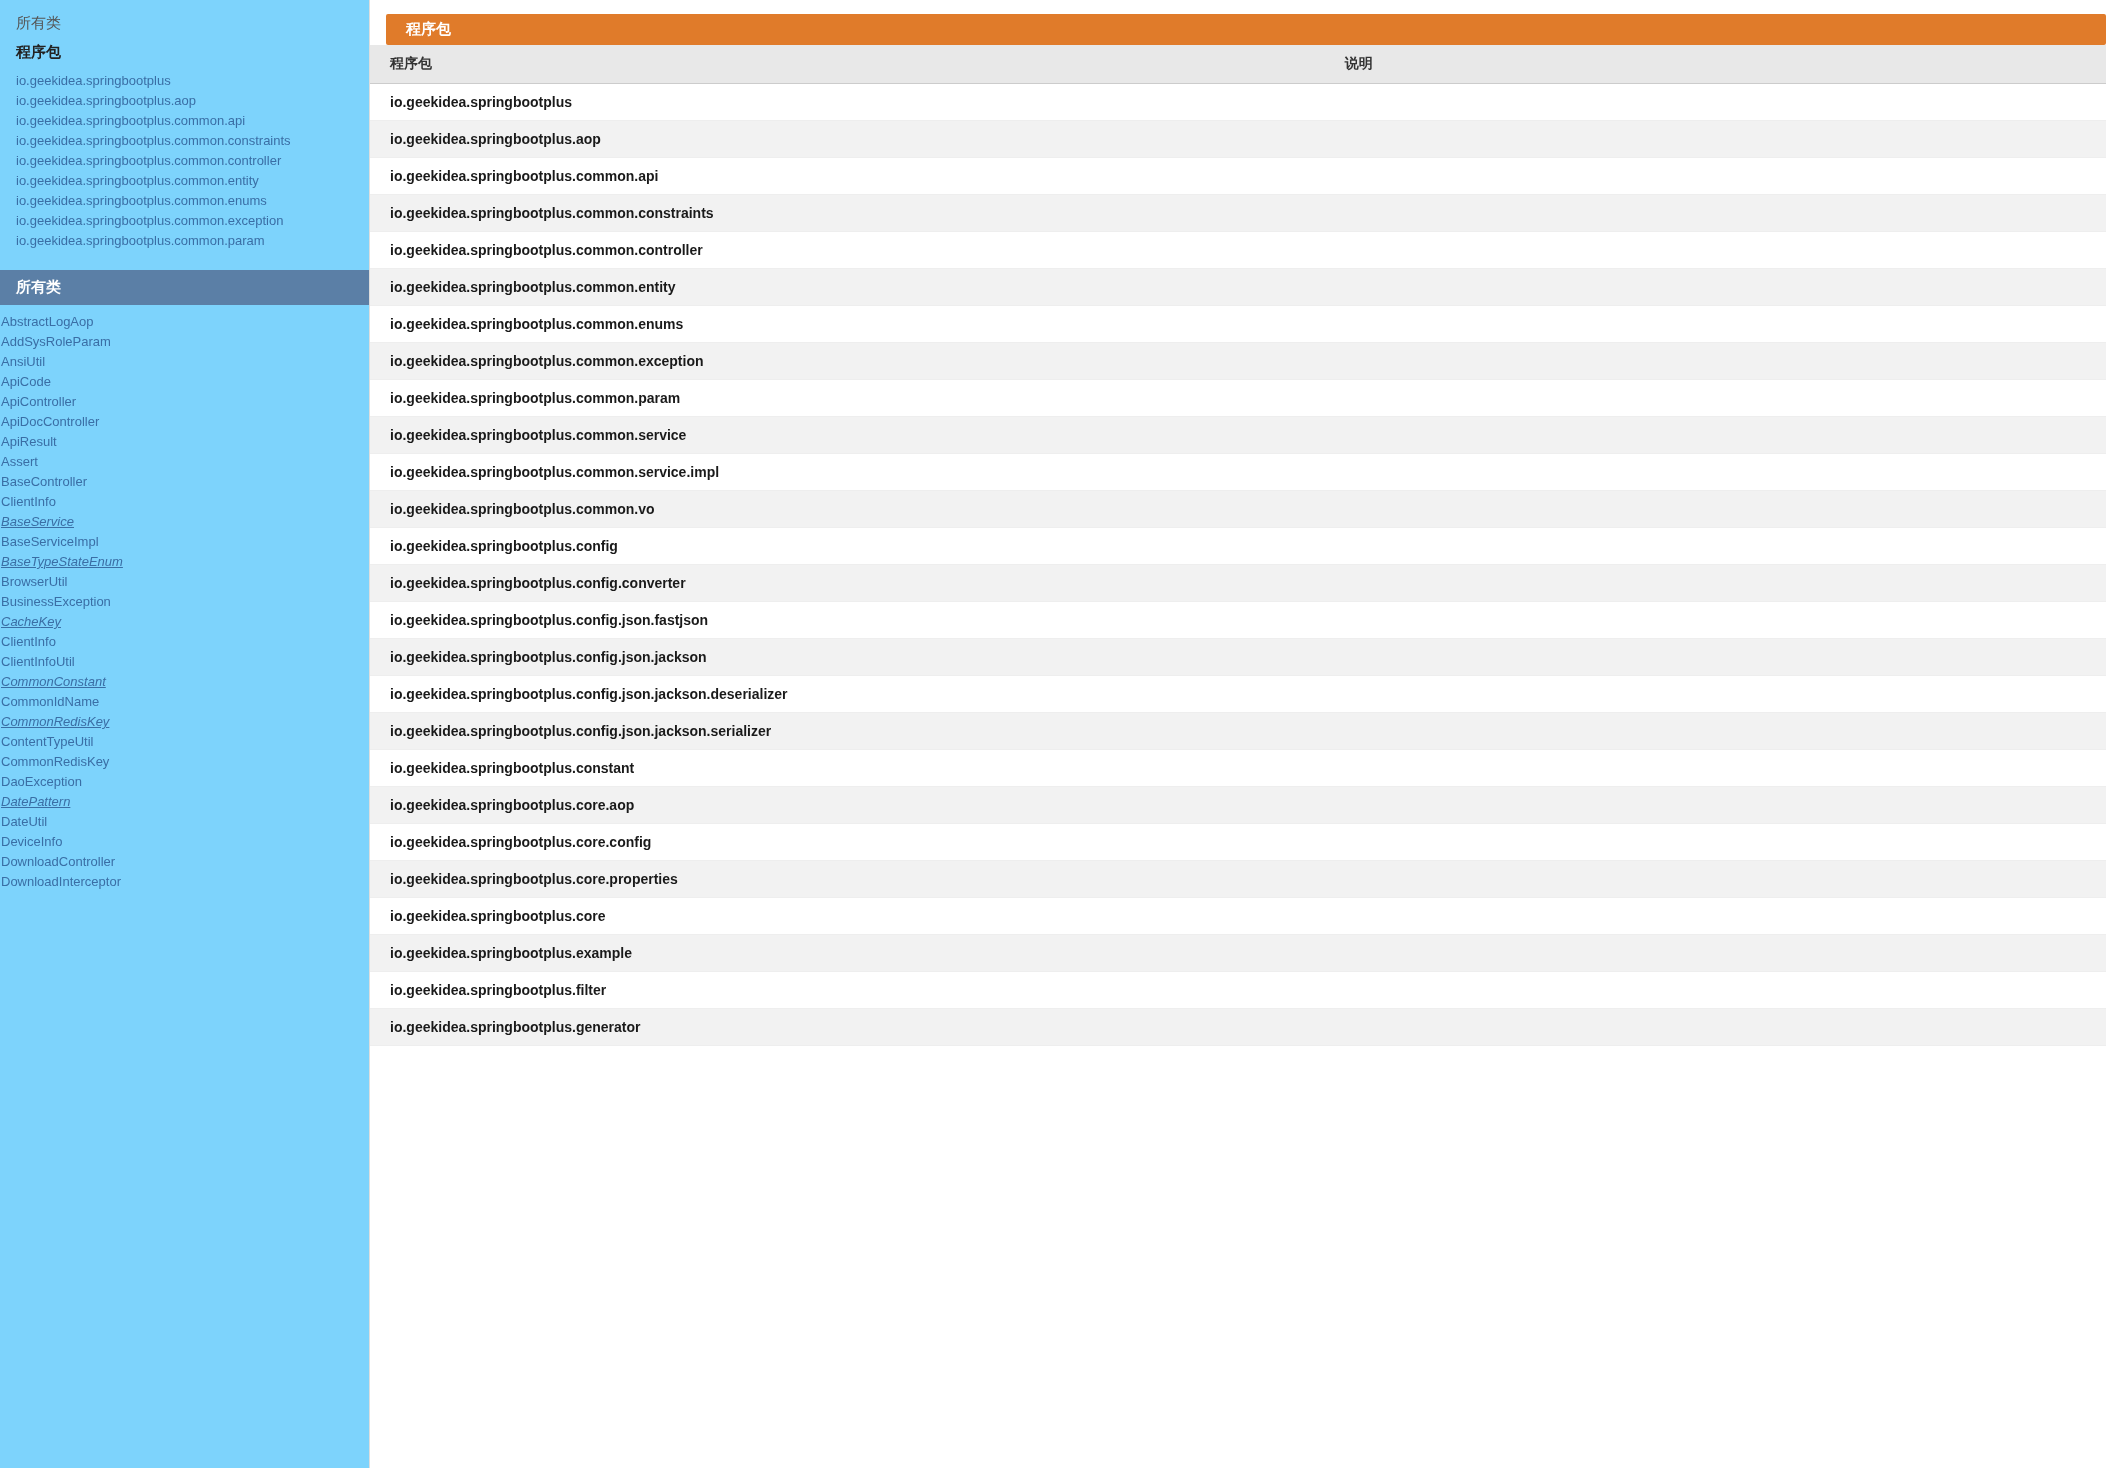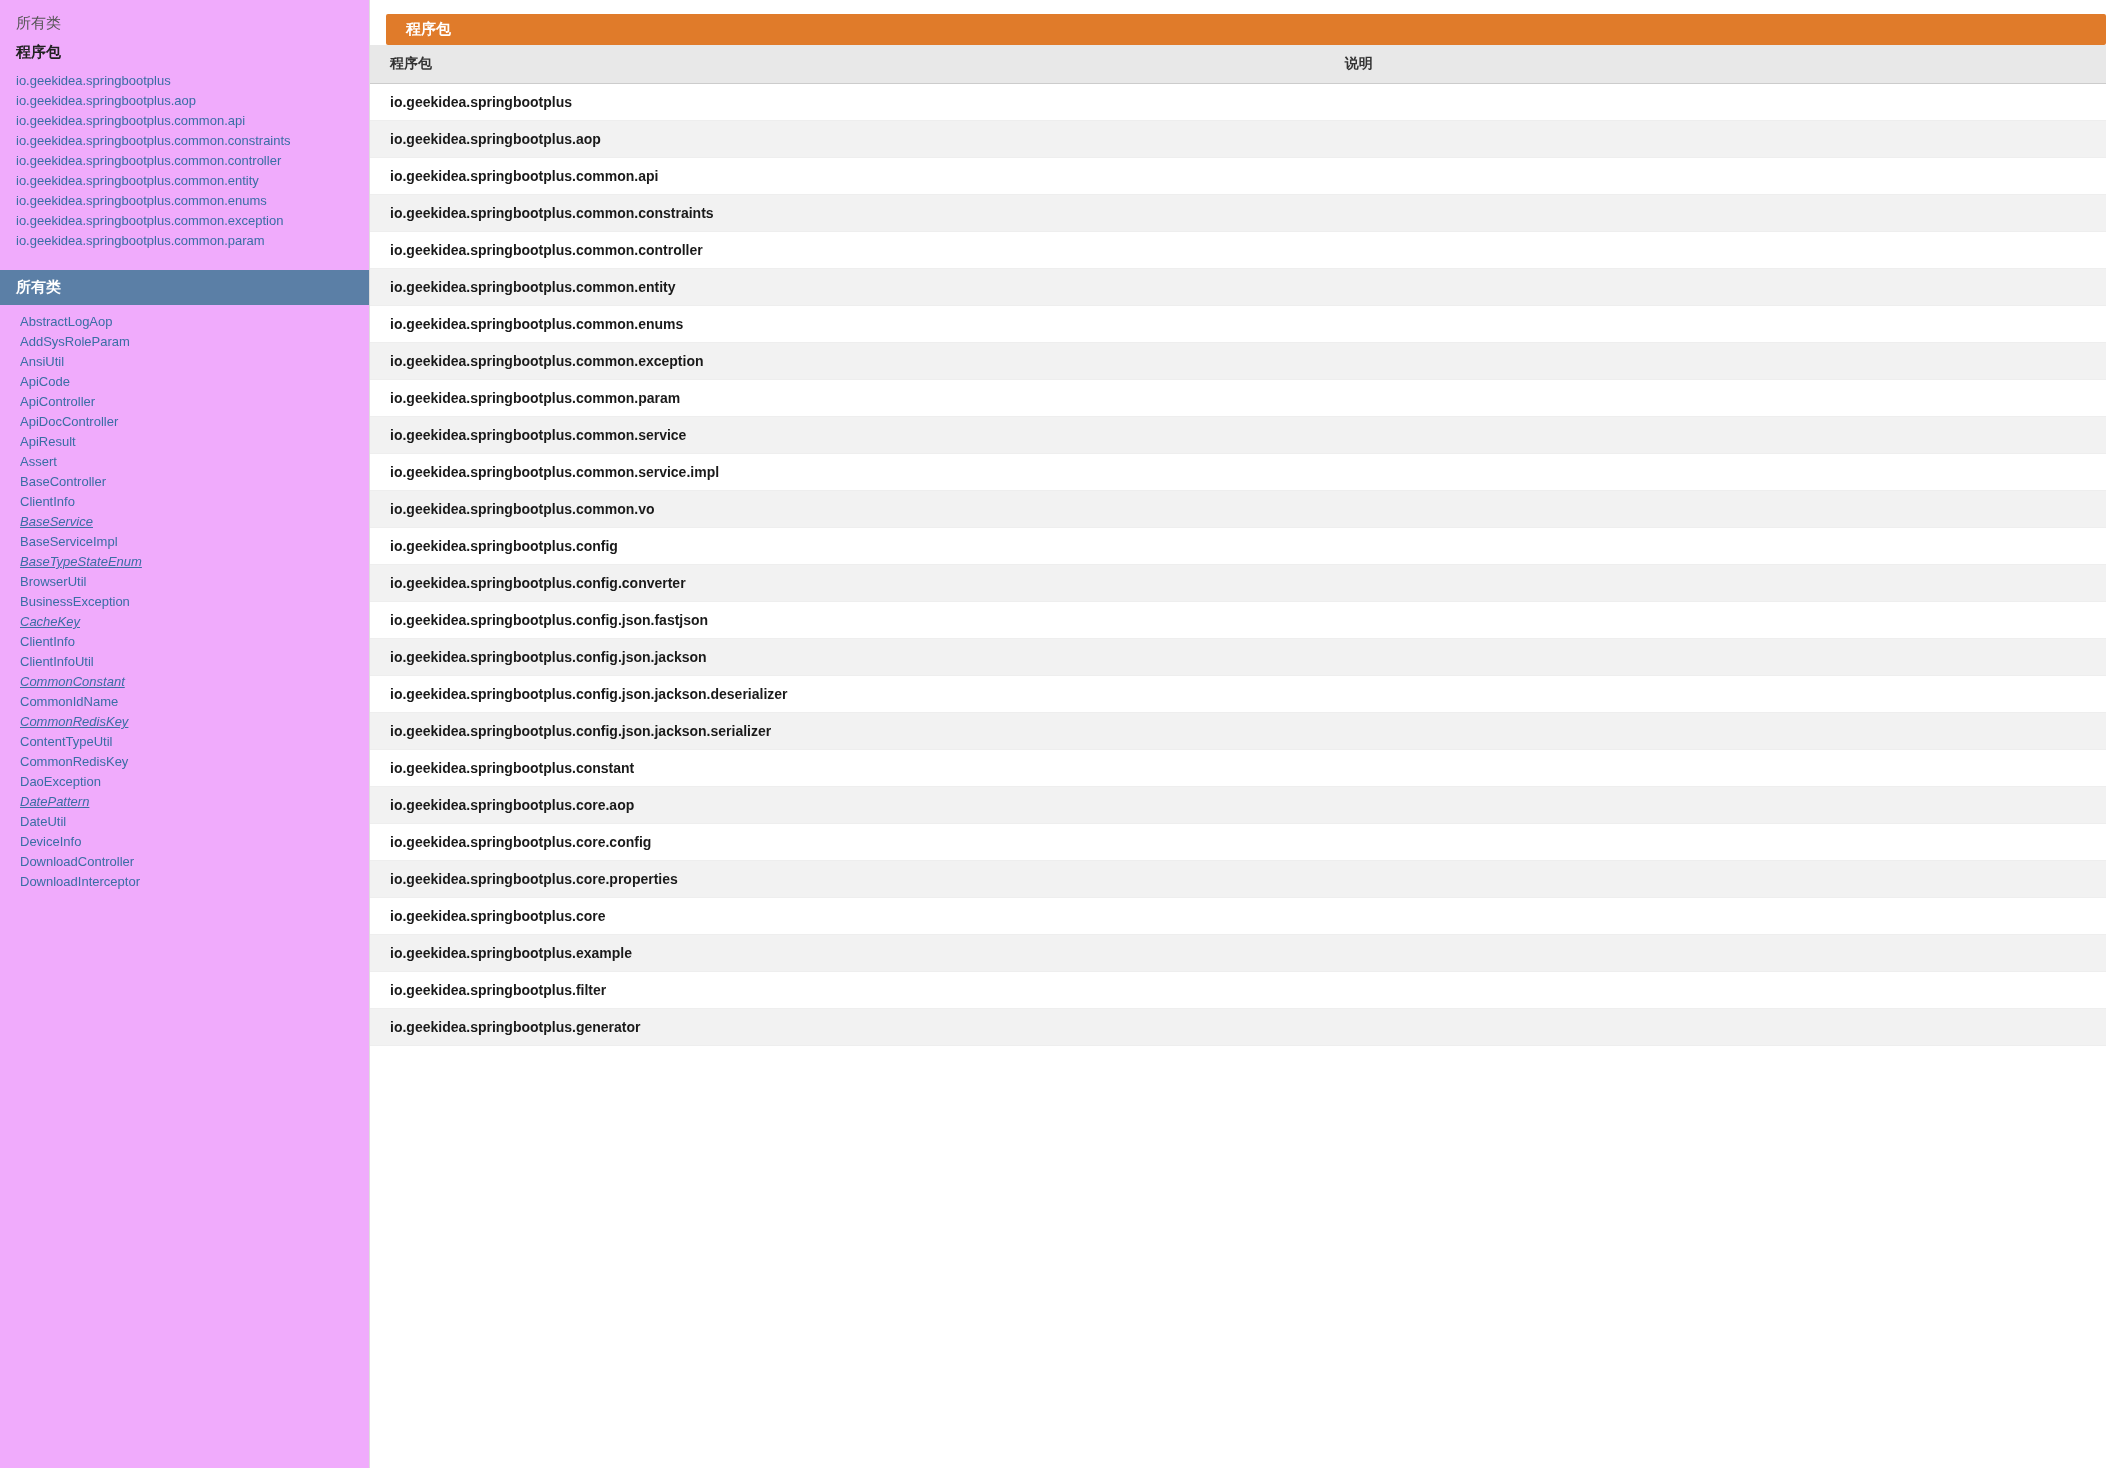--- a/index.html
+++ b/index.html
@@ -13,21 +13,21 @@
     }
 
     
     .sidebar {
       width: 370px;
       min-width: 370px;
       border-right: 1px solid #ddd;
       display: flex;
       flex-direction: column;
       overflow: hidden;
-      background: #f0abfc;
+      background: #7dd3fc;
     }
 
     .sidebar-top {
       padding: 14px 16px 10px 16px;
     }
 
     .sidebar-all-label {
       font-size: 15px;
       color: #555;
       margin-bottom: 10px;
@@ -60,21 +60,21 @@
     .sidebar-classes-header {
       background: #5b7fa6;
       color: #fff;
       font-size: 15px;
       font-weight: bold;
       padding: 8px 16px;
     }
 
     .sidebar-class-list {
       list-style: none;
-      padding: 6px 20px;
+      padding: 6px 1px;
       overflow-y: auto;
       flex: 1;
     }
 
     .sidebar-class-list li {
       padding: 2px 0;
     }
 
     .sidebar-class-list li a {
       color: #3a6ea5;

